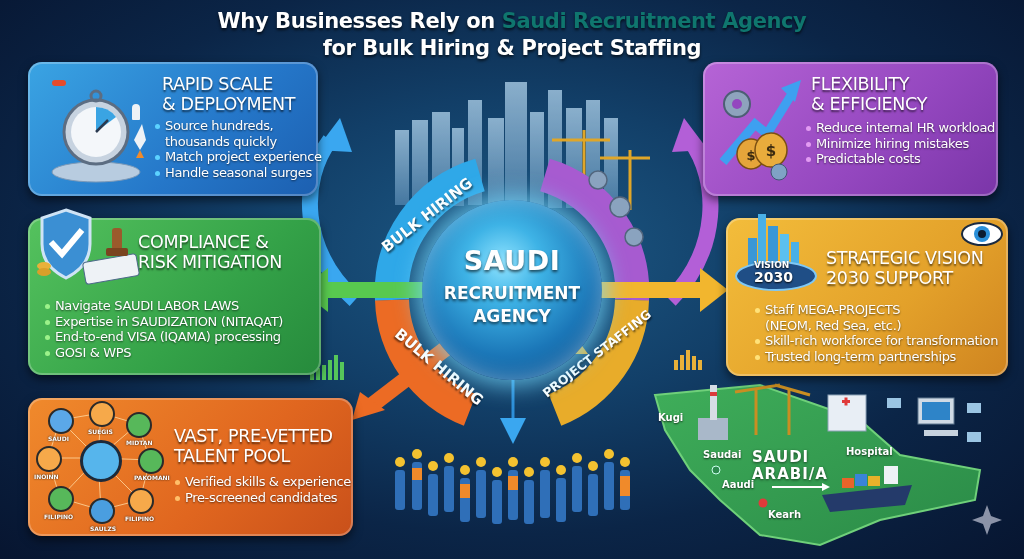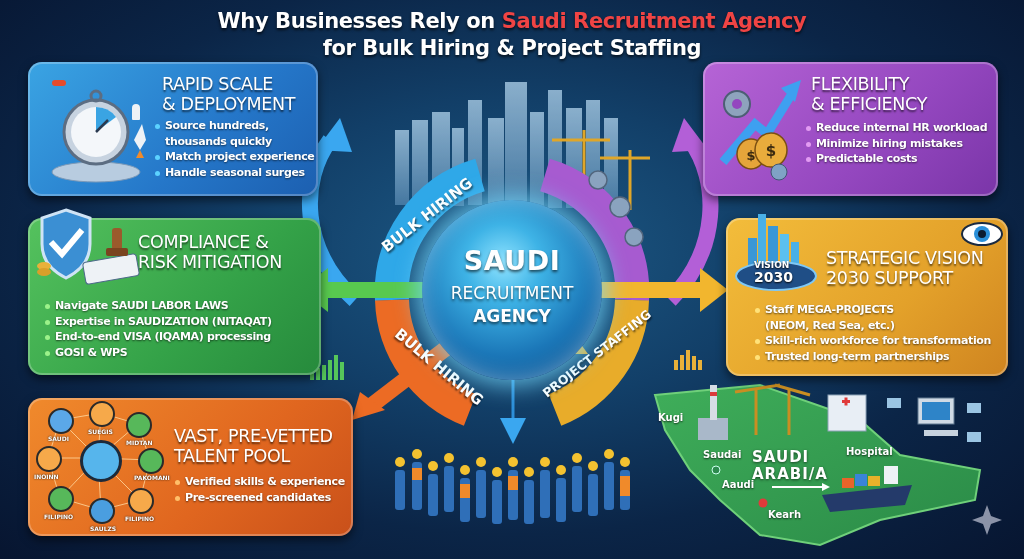--- a/index.html
+++ b/index.html
@@ -5,48 +5,48 @@
   html, body { margin:0; padding:0; }
   body {
     width:1024px; height:559px; overflow:hidden; position:relative;
     font-family: "DejaVu Sans", sans-serif;
     background: radial-gradient(ellipse at 50% 45%, #1d5a86 0%, #123f68 35%, #0b2547 65%, #071530 100%);
     color:#fff;
   }
   .title { position:absolute; top:8px; left:0; width:1024px; text-align:center;
     font-family:"DejaVu Sans", sans-serif; font-weight:bold; font-size:21px; line-height:27px;
     letter-spacing:-0.4px; text-shadow: 0 2px 3px rgba(0,0,0,0.7); }
-  .title .hl { color:#ef4444; }
+  .title .hl { color:#0f766e; }
 
   .card { position:absolute; border-radius:14px; box-shadow: 0 4px 10px rgba(0,0,0,0.55), inset 0 0 0 2px rgba(255,255,255,0.25); }
   .card h2 { margin:0; font-weight:normal; font-size:17.5px; line-height:20px; letter-spacing:-0.3px;
     text-shadow: 0 2px 2px rgba(0,0,0,0.6); position:absolute; }
   .card ul { margin:0; padding:0; list-style:none; position:absolute; }
-  .card li { font-size:11px; line-height:15.5px; font-weight:bold; letter-spacing:-0.35px;
+  .card li { font-size:13px; line-height:15.5px; font-weight:normal; letter-spacing:-0.35px;
     text-shadow: 0 1px 2px rgba(0,0,0,0.6); padding-left:11px; position:relative; white-space:nowrap; }
   .card li::before { content:""; position:absolute; left:1px; top:6px; width:5px; height:5px; border-radius:50%; background:var(--dot); }
   .card li.cont::before { display:none; }
 
   .c-blue { left:28px; top:62px; width:290px; height:134px;
     background: linear-gradient(135deg, #3aa4e3 0%, #2577c9 60%, #1c5fb0 100%); --dot:#5cd2ff; }
   .c-purple { left:703px; top:62px; width:295px; height:134px;
     background: linear-gradient(135deg, #b664d6 0%, #9447bf 60%, #7a35a8 100%); --dot:#e39cf3; }
   .c-green { left:28px; top:218px; width:293px; height:157px;
     background: linear-gradient(135deg, #55c25e 0%, #34a248 60%, #268a3c 100%); --dot:#9cf28a; }
   .c-gold { left:726px; top:218px; width:282px; height:158px;
     background: linear-gradient(135deg, #f3bd3b 0%, #e3a12a 60%, #cf8420 100%); --dot:#ffe27a; }
   .c-orange { left:28px; top:398px; width:325px; height:138px;
     background: linear-gradient(135deg, #f08a2c 0%, #e0661f 60%, #c9501a 100%); --dot:#ffc06a; }
 
   
   .orb { position:absolute; left:422px; top:200px; width:180px; height:180px; border-radius:50%;
     background: radial-gradient(circle at 45% 35%, #8fe3ff 0%, #3eb3e6 25%, #1b77b8 60%, #0f4a85 100%);
     box-shadow: 0 0 22px 6px rgba(120,220,255,0.7), inset 0 0 20px rgba(255,255,255,0.35); }
   .orb .l1 { position:absolute; top:45px; width:100%; text-align:center; font-weight:bold; font-size:27px; letter-spacing:0.5px; text-shadow:0 2px 3px rgba(0,0,0,0.6); }
-  .orb .l2 { position:absolute; top:83px; width:100%; text-align:center; font-weight:normal; font-size:17px; text-shadow:0 2px 3px rgba(0,0,0,0.6); }
+  .orb .l2 { position:absolute; top:83px; width:100%; text-align:center; font-weight:bold; font-size:17px; text-shadow:0 2px 3px rgba(0,0,0,0.6); }
   .orb .l3 { position:absolute; top:106px; width:100%; text-align:center; font-weight:bold; font-size:17px; text-shadow:0 2px 3px rgba(0,0,0,0.6); }
 
   .ring-label { position:absolute; font-weight:bold; font-size:15px; color:#fff; text-shadow:0 2px 2px rgba(0,0,0,0.6); white-space:nowrap; }
   .svg-layer { position:absolute; left:0; top:0; }
   .icon { position:absolute; }
   .map-label { position:absolute; font-size:10px; font-weight:bold; text-shadow:0 1px 2px rgba(0,0,0,0.7); white-space:nowrap; }
   .map-title { position:absolute; font-size:15px; font-weight:bold; letter-spacing:1px; line-height:17px; text-shadow:0 1px 3px rgba(0,0,0,0.6); }
   .avatar { position:absolute; width:22px; height:22px; border-radius:50%; border:2px solid #2a2a2a; background:#f6a94a; }
   .avatar-lbl { position:absolute; font-size:6px; font-weight:bold; color:#fff; text-shadow:0 0 2px #000; white-space:nowrap; }
 </style>

